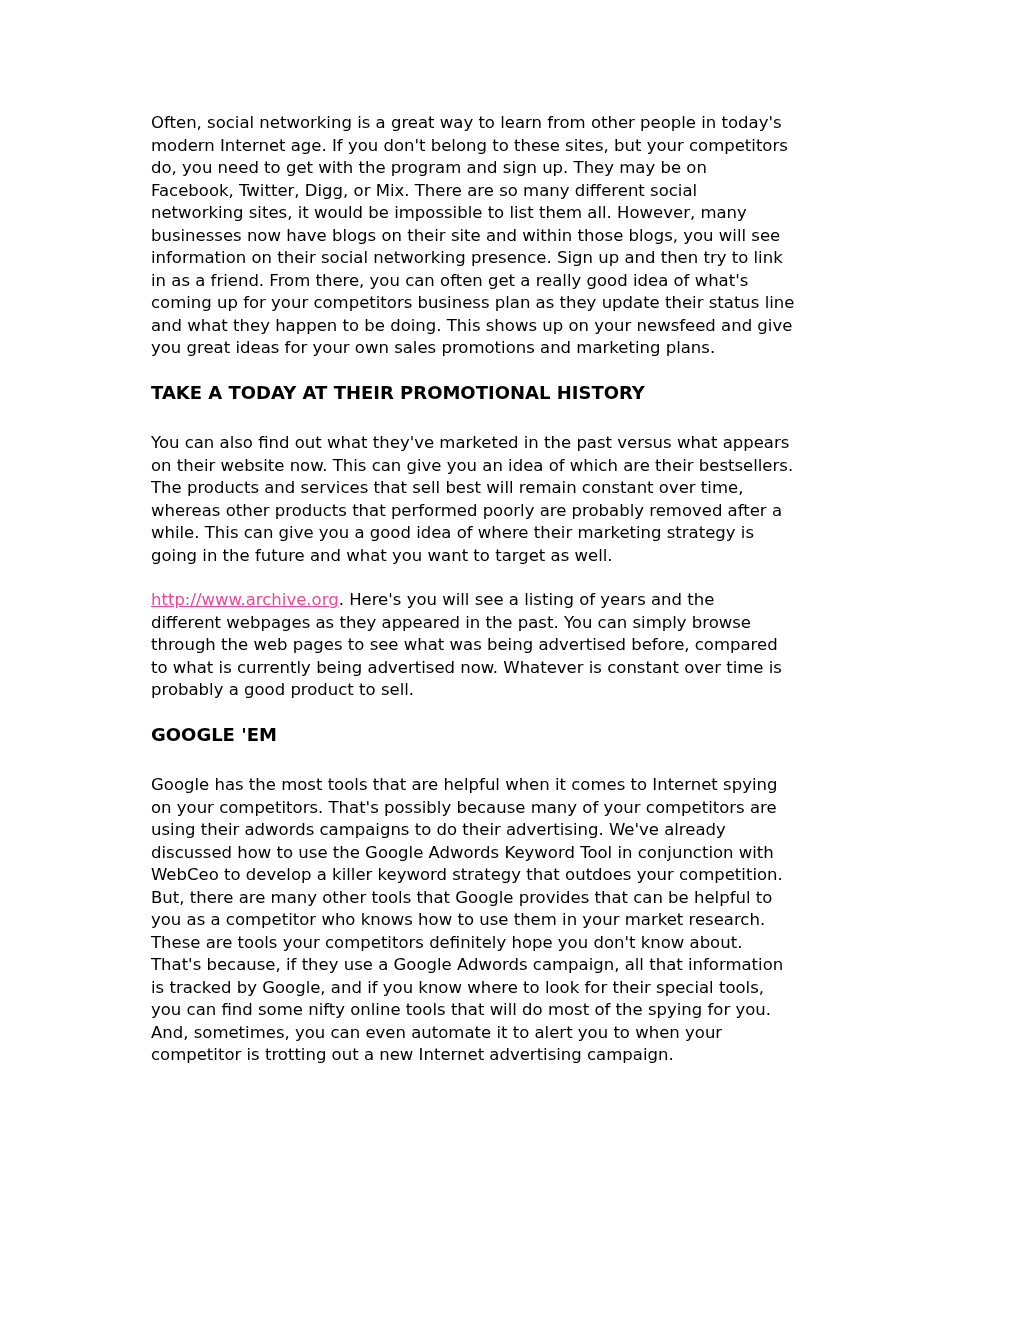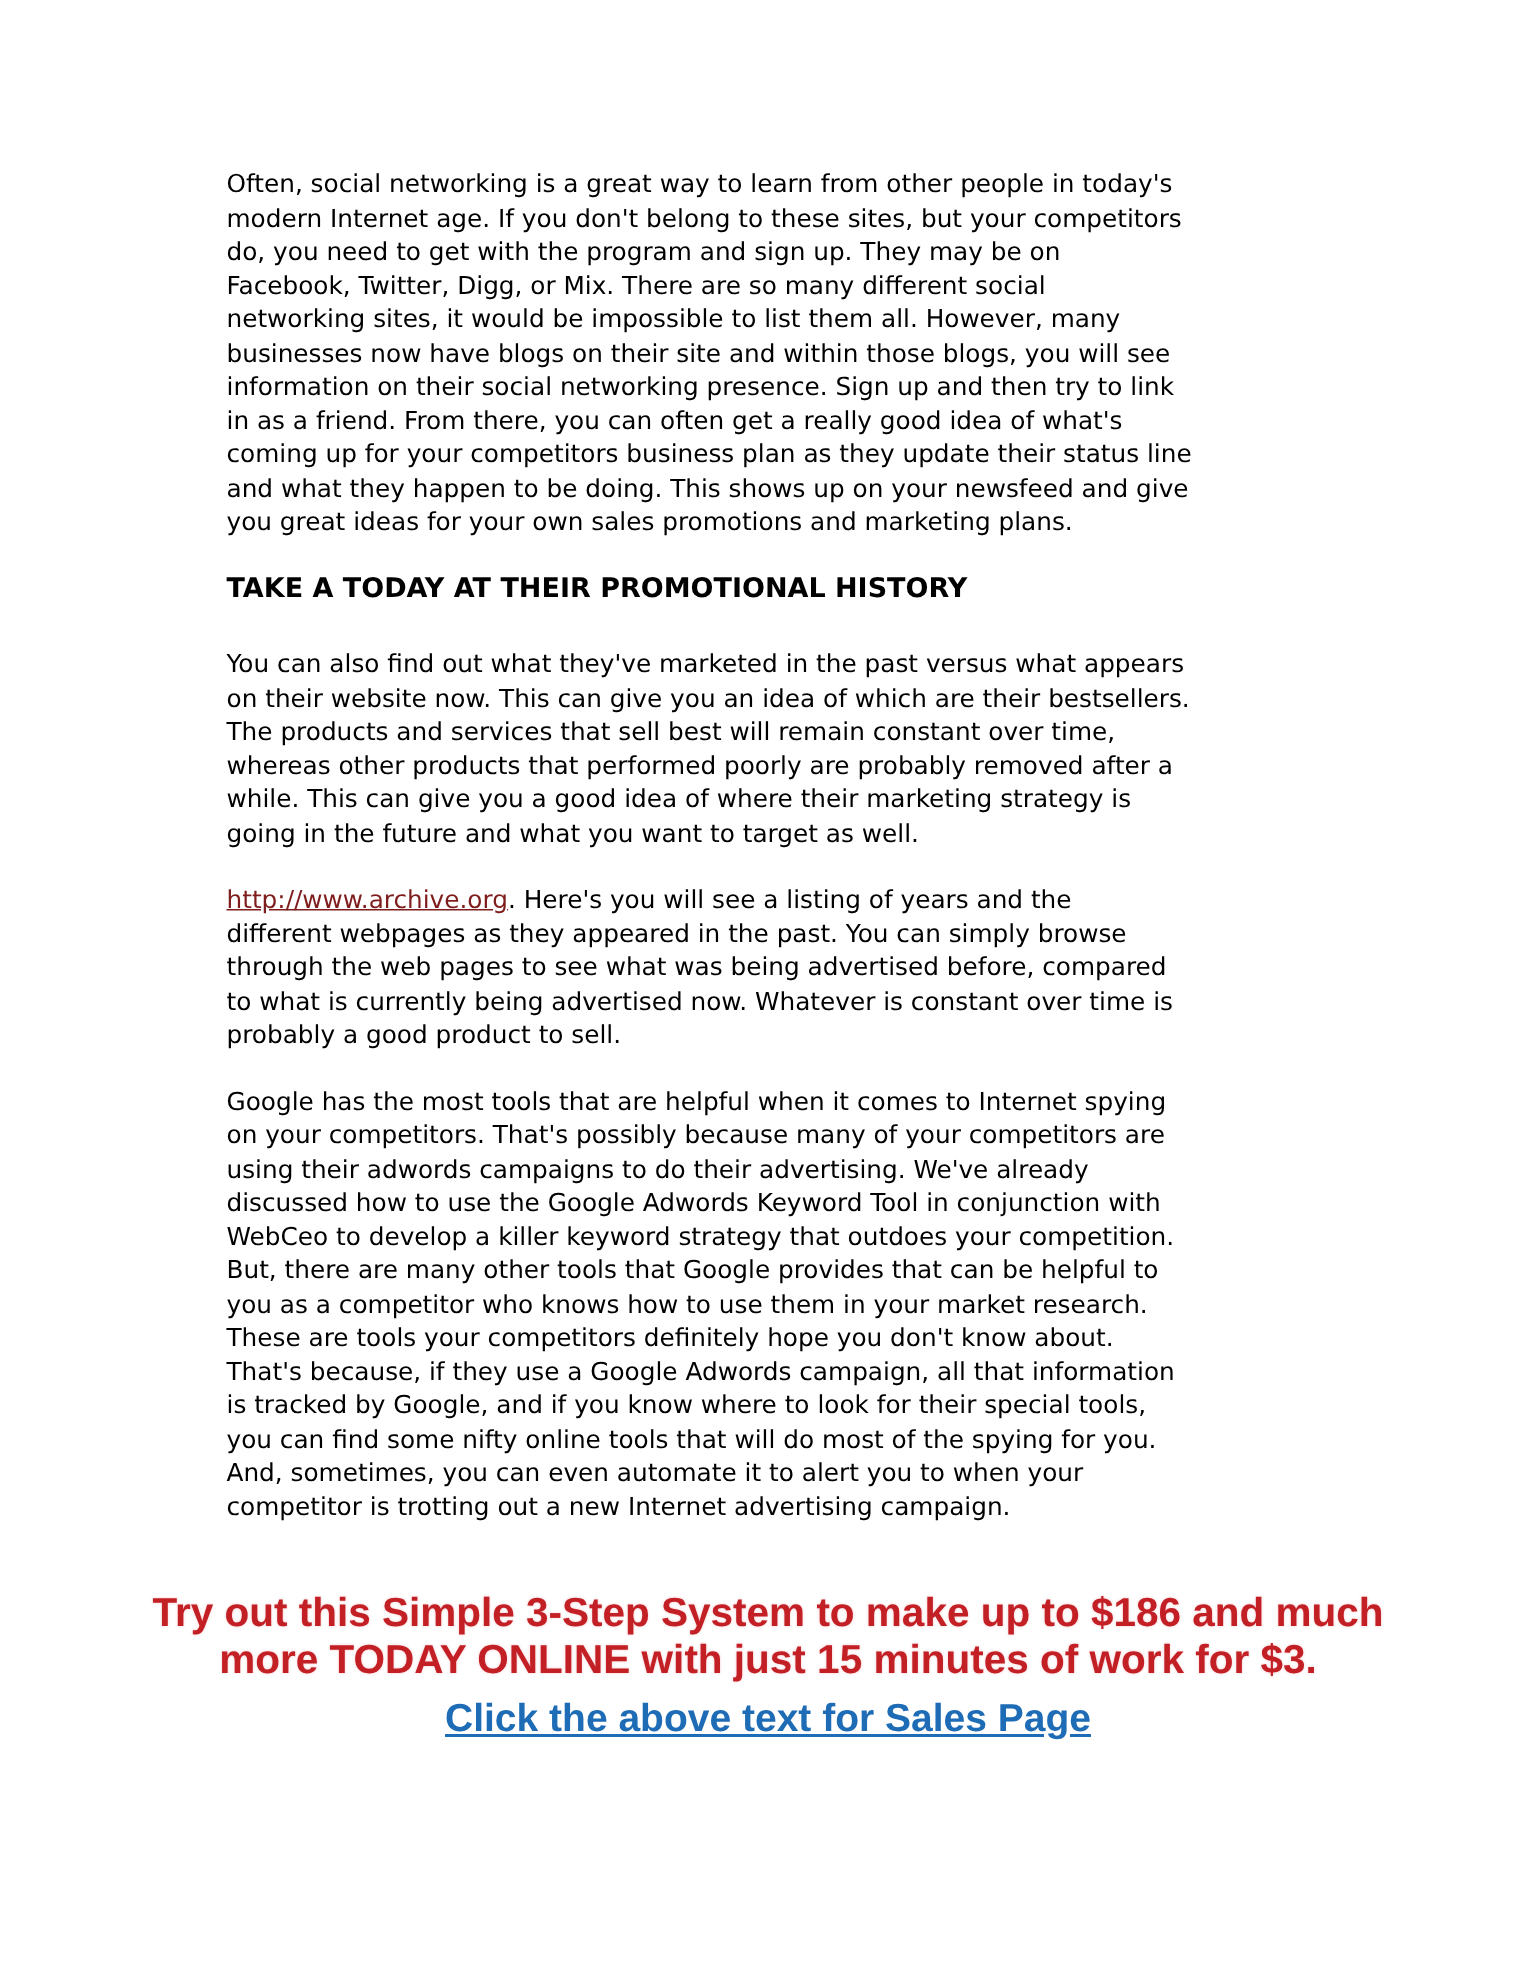--- a/index.html
+++ b/index.html
@@ -27,21 +27,21 @@
     color: #000000;
   }
   .content h2 {
     font-size: 18px;
     line-height: 22.5px;
     font-weight: bold;
     margin: 0 0 28px 0;
     color: #000000;
   }
   a.inline-link {
-    color: #7f1d1d;
+    color: #ec4899;
     text-decoration: underline;
     cursor: pointer;
   }
   .footer {
     margin-top: 44px;
     text-align: center;
   }
   .promo {
     font-family: "Liberation Sans", sans-serif;
     font-weight: bold;
@@ -91,35 +91,31 @@
 whereas other products that performed poorly are probably removed after a
 while. This can give you a good idea of where their marketing strategy is
 going in the future and what you want to target as well.</p>
 
     <p><a class="inline-link" href="#">http://www.archive.org</a><span>. Here's you will see a listing of years and the
 different webpages as they appeared in the past. You can simply browse
 through the web pages to see what was being advertised before, compared
 to what is currently being advertised now. Whatever is constant over time is
 probably a good product to sell.</span></p>
 
+    <h2>GOOGLE 'EM</h2>
 
     <p>Google has the most tools that are helpful when it comes to Internet spying
 on your competitors. That's possibly because many of your competitors are
 using their adwords campaigns to do their advertising. We've already
 discussed how to use the Google Adwords Keyword Tool in conjunction with
 WebCeo to develop a killer keyword strategy that outdoes your competition.
 But, there are many other tools that Google provides that can be helpful to
 you as a competitor who knows how to use them in your market research.
 These are tools your competitors definitely hope you don't know about.
 That's because, if they use a Google Adwords campaign, all that information
 is tracked by Google, and if you know where to look for their special tools,
 you can find some nifty online tools that will do most of the spying for you.
 And, sometimes, you can even automate it to alert you to when your
 competitor is trotting out a new Internet advertising campaign.</p>
 
   </div>
 
-  <div class="footer">
-    <div class="promo">Try out this Simple 3-Step System to make up to $186 and much
-more TODAY ONLINE with just 15 minutes of work for $3.</div>
-    <a class="sales-link" href="#">Click the above text for Sales Page</a>
-  </div>
 </div>
 
 </body></html>

